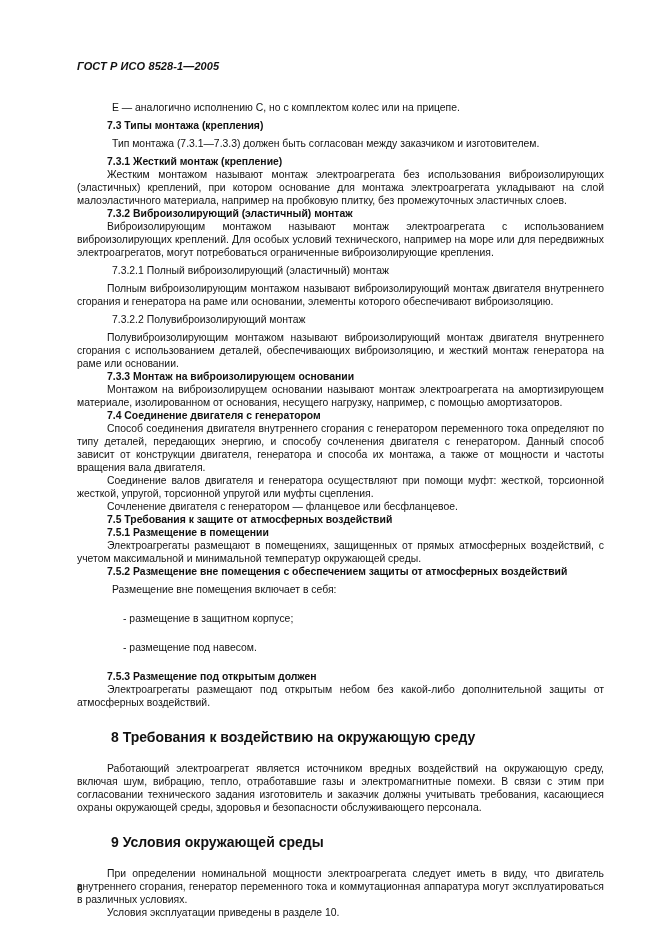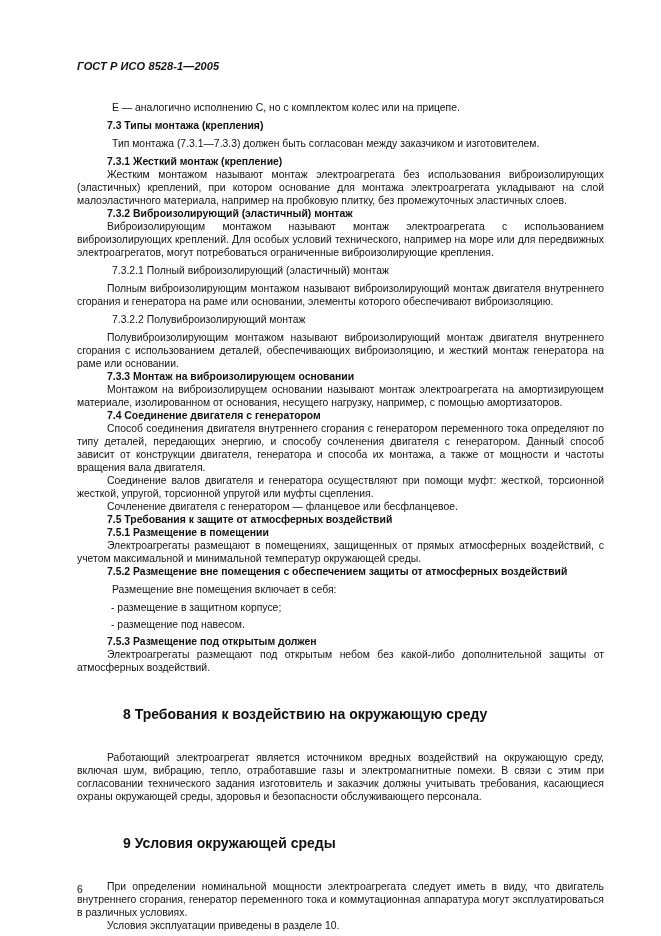--- a/index.html
+++ b/index.html
@@ -3,22 +3,22 @@
 <meta charset="utf-8">
 <style>
   html, body { margin: 0; padding: 0; background: #ffffff; }
   body { width: 661px; height: 936px; position: relative; overflow: hidden;
          font-family: "Liberation Sans", sans-serif; color: #111; font-size: 10.4px; }
   .header { position: absolute; left: 77px; top: 60px; font-weight: bold; font-size: 11px; letter-spacing: 0.1px; font-style: italic; }
   .page { position: absolute; left: 77px; top: 96px; width: 527px; line-height: 13px; }
   .p { margin: 0; text-align: justify; text-indent: 30px; }
   .h { margin: 0; font-weight: bold; padding-left: 30px; }
   .sub { margin: 5px; padding-left: 30px; }
-  .li { margin: 4px; padding-left: 30px; }
-  .sec { margin: 16px; font-weight: bold; font-size: 14px; padding-left: 30px; }
+  .li { margin: 16px; padding-left: 30px; }
+  .sec { margin: 4px; font-weight: bold; font-size: 14px; padding-left: 30px; }
   .gap-sec { height: 18px; }
   .gap-after-sec { height: 14px; }
   .pagenum { position: absolute; left: 77px; top: 884px; font-size: 10.4px; }
   .it { font-style: italic; font-family: "Liberation Serif", serif; font-size: 12px; }
   sub { font-size: 7px; }
 </style>
 </head>
 <body>
 
 <div class="header">ГОСТ Р ИСО 8528-1—2005</div>

